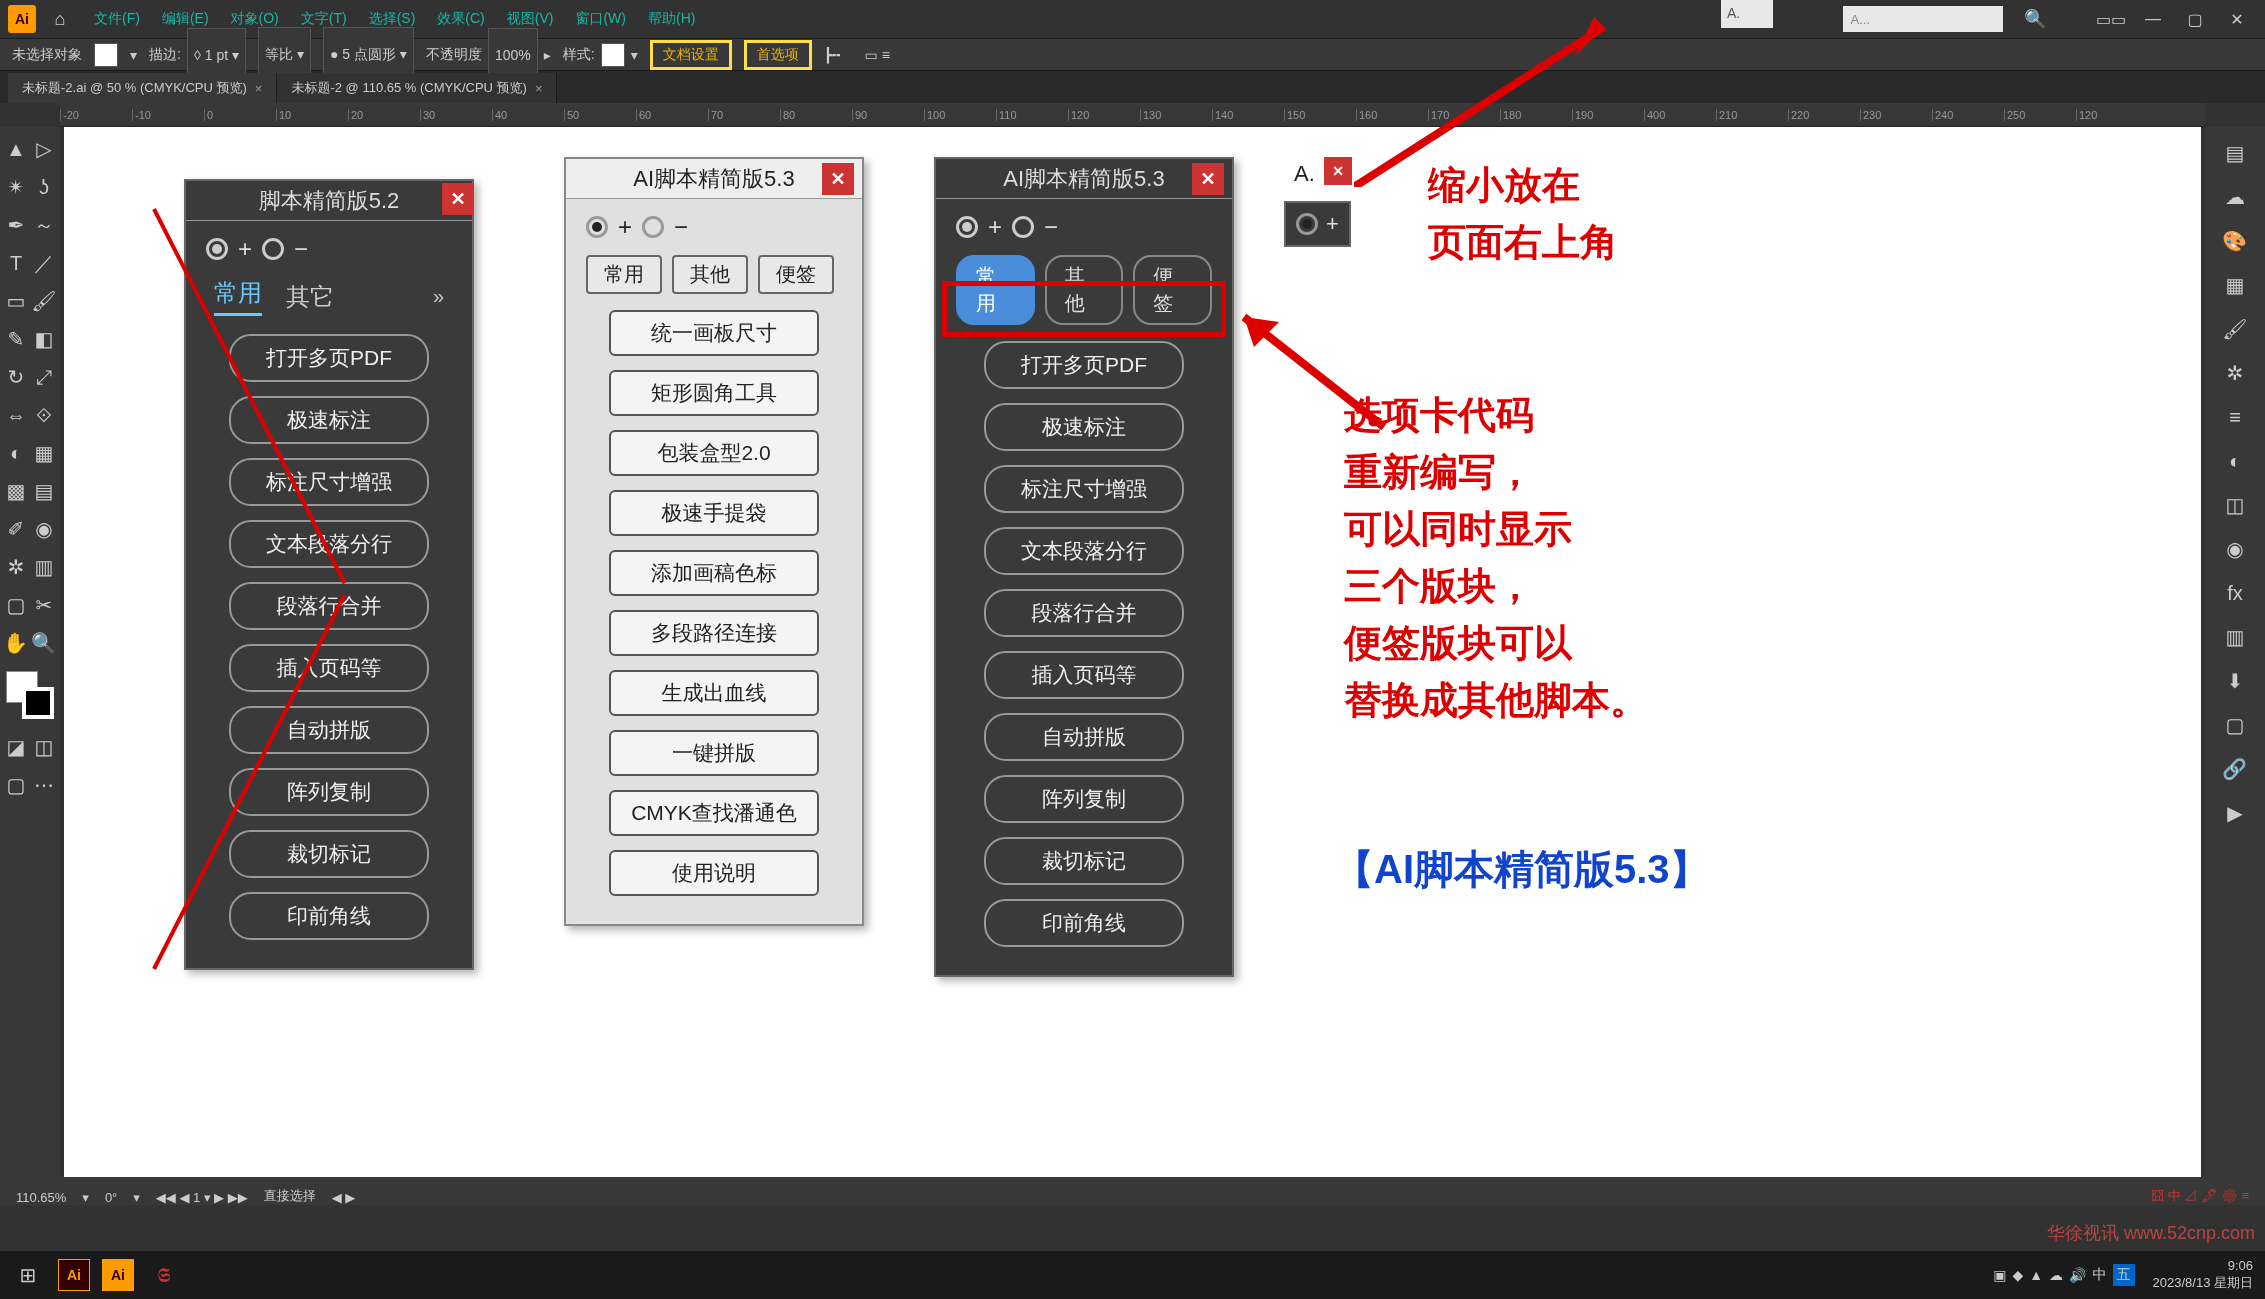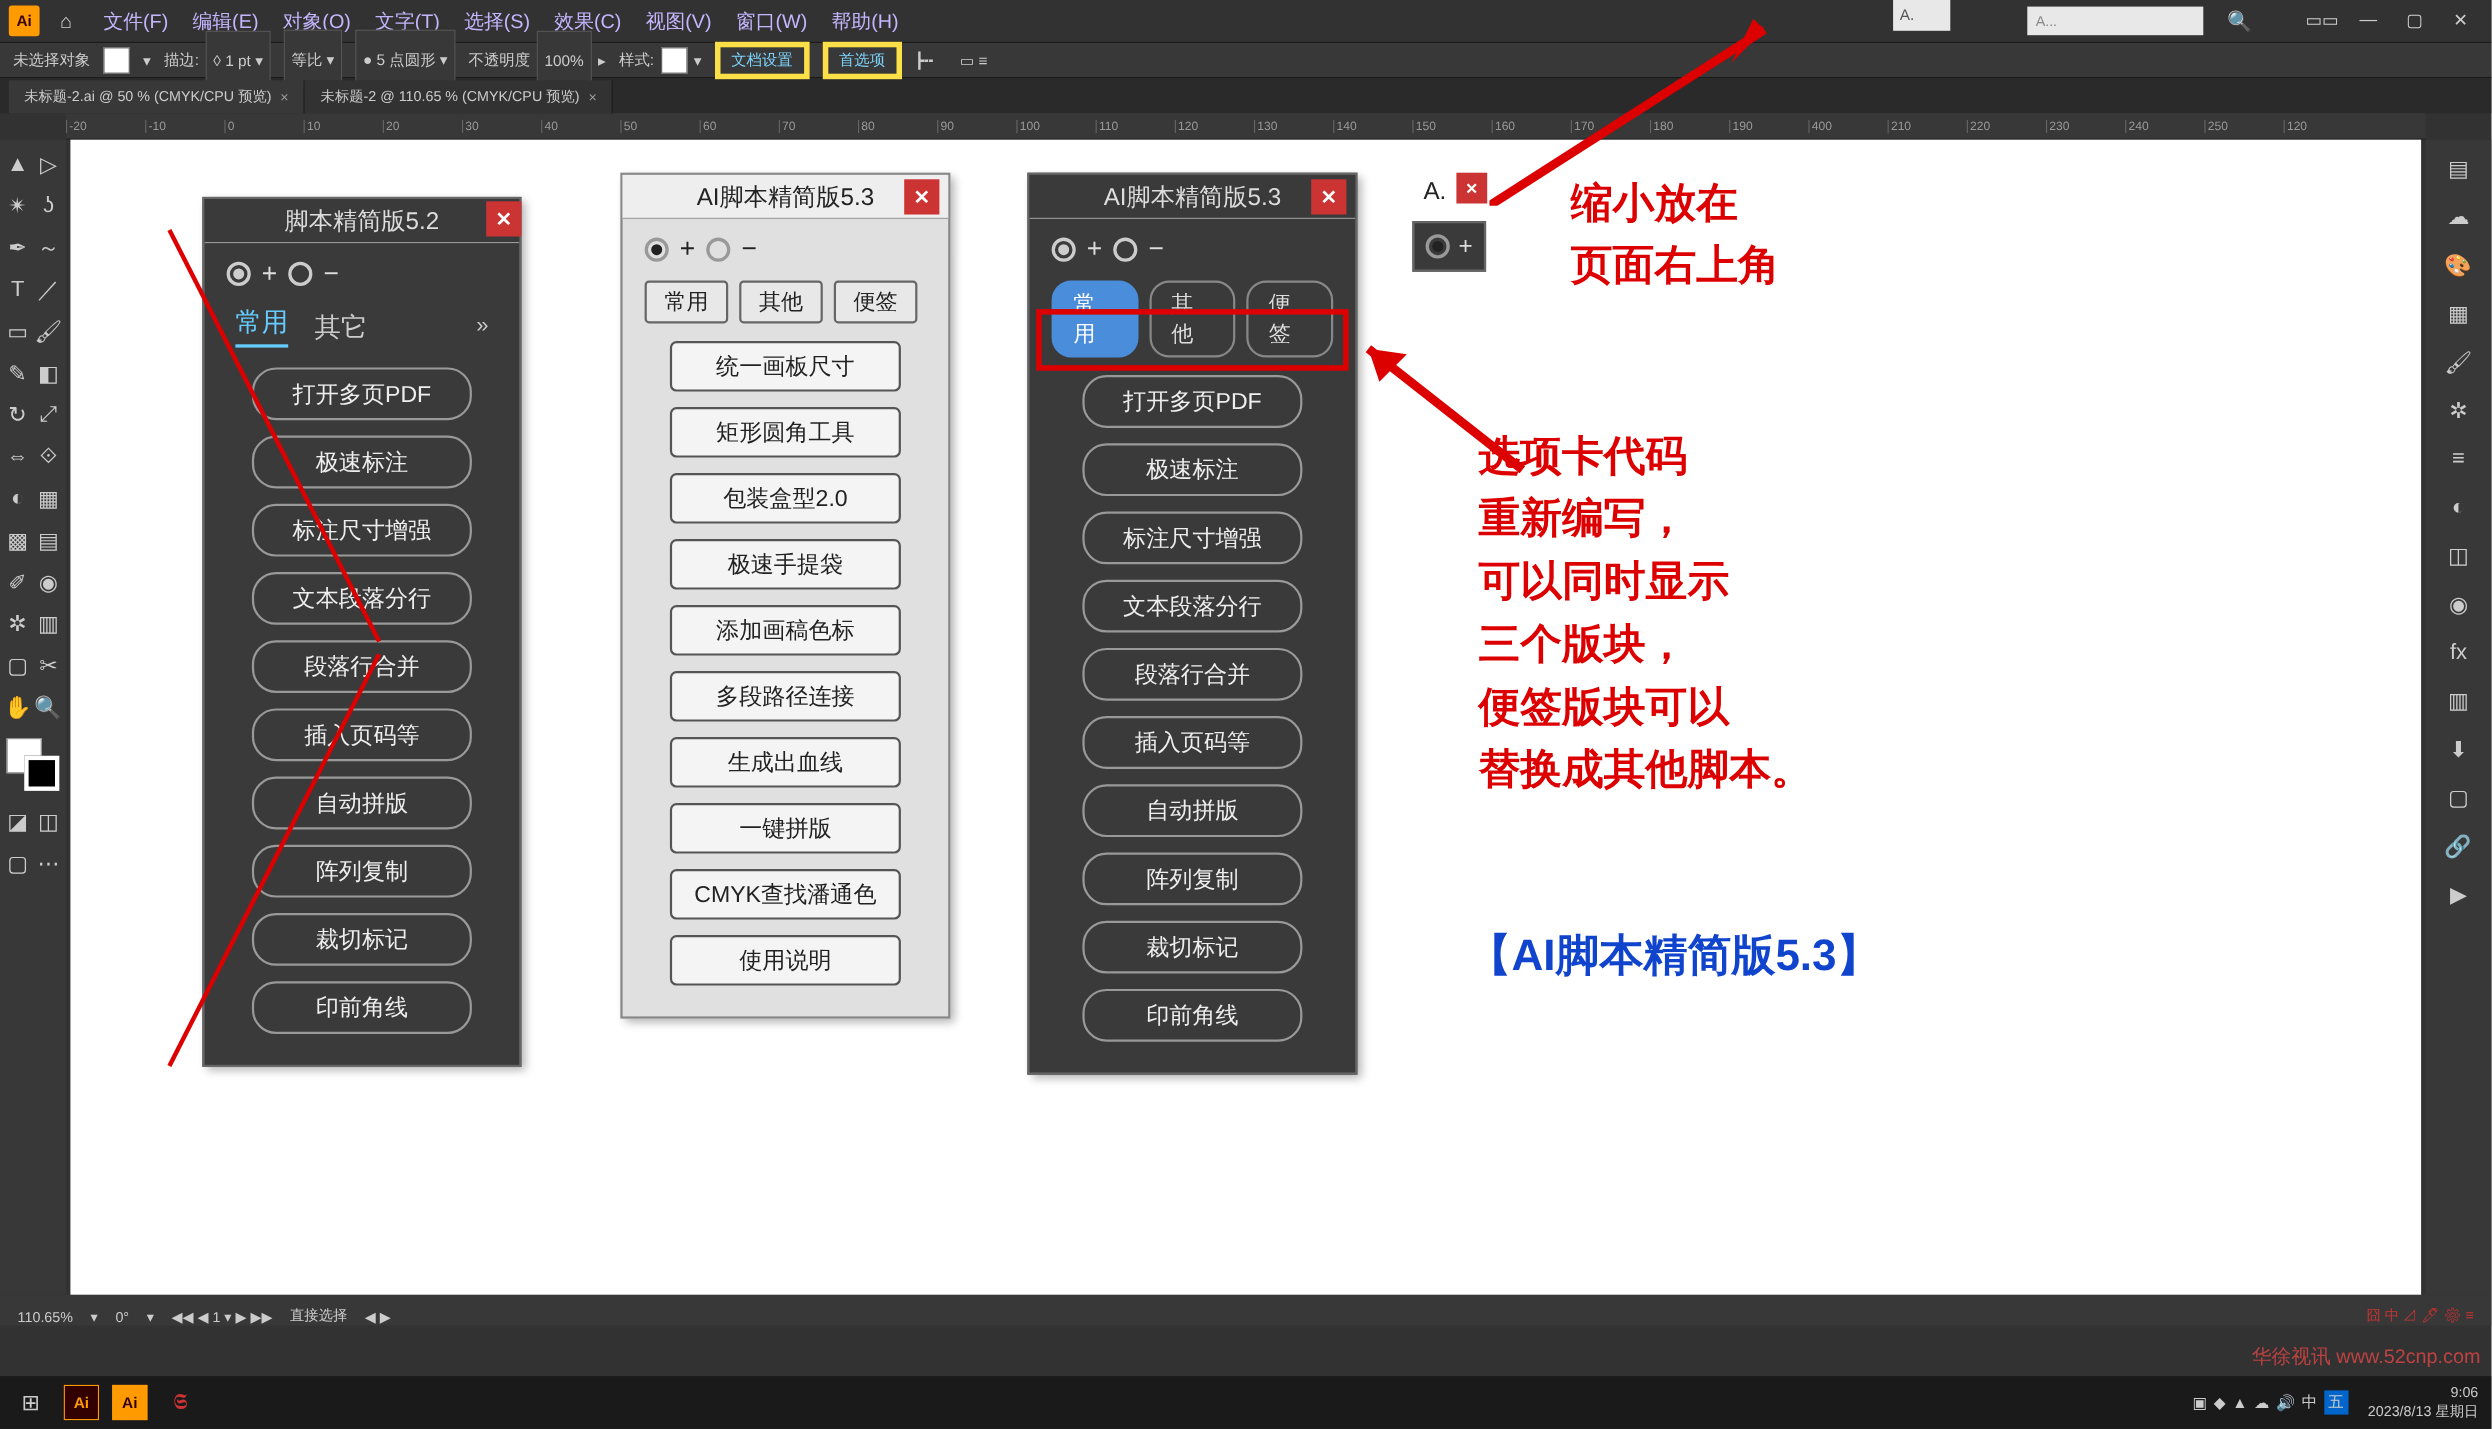--- a/index.html
+++ b/index.html
@@ -1,29 +1,29 @@
 <!DOCTYPE html>
 <html><head>
 <meta charset="utf-8">
 <style>
 *{box-sizing:border-box;margin:0;padding:0;font-family:"Microsoft YaHei",sans-serif}
 body{background:#323232;width:2265px;height:1299px;position:relative;color:#ccc;font-size:14px;overflow:hidden}
 .menubar{height:38px;background:#323232;display:flex;align-items:center;padding:0 8px;gap:2px}
 .ai-logo{width:28px;height:28px;background:#ff9a00;color:#330000;font-weight:bold;display:flex;align-items:center;justify-content:center;font-size:14px;border-radius:3px}
 .home-ic{width:28px;height:28px;display:flex;align-items:center;justify-content:center;font-size:18px;margin:0 8px}
-.menu-item{padding:4px 10px;color:#c4b5fd;font-size:18px;cursor:pointer}
+.menu-item{padding:4px 10px;color:#14b8a6;font-size:14px;cursor:pointer}
 .menubar .spacer{flex:1}
 .search-box{width:160px;height:26px;background:#e8e8e8;display:flex;align-items:center;padding:0 8px;color:#888;font-size:13px}
 .search-ic{margin-left:20px;font-size:18px}
 .win-ctrl{width:40px;text-align:center;font-size:16px}
 .opt-bar{height:33px;background:#383838;display:flex;align-items:center;padding:0 12px;gap:12px;border-top:1px solid #1a1a1a;border-bottom:1px solid #1a1a1a;font-size:14px}
 .opt-item{display:flex;align-items:center;gap:6px}
 .opt-combo{background:#383838;border:1px solid #555;padding:18px 6px;color:#ccc}
 .opt-swatch{width:24px;height:24px;background:#fff;border:1px solid #555}
-.opt-btn{background:#383838;border:5px solid #fde047;padding:3px 10px;color:#7dd3fc}
+.opt-btn{background:#383838;border:3px solid #fde047;padding:3px 10px;color:#eab308}
 .tabs-bar{height:32px;background:#2a2a2a;display:flex;align-items:end;padding-left:8px}
 .doc-tab{background:#383838;padding:6px 14px;font-size:13px;color:#ccc;border-right:1px solid #1a1a1a;display:flex;align-items:center;gap:8px}
 .doc-tab.active{background:#323232}
 .tab-x{font-size:13px;color:#999}
 .ruler-h{height:24px;background:#383838;border-bottom:1px solid #222;margin-left:60px;margin-right:60px;display:flex;align-items:center;overflow:hidden;font-size:11px;color:#999}
 .ruler-h span{flex:0 0 72px;border-left:1px solid #666;padding-left:2px}
 .main{display:flex;height:1050px}
 .toolbox{width:60px;background:#383838;padding-top:4px;display:flex;flex-direction:column;align-items:center;gap:2px}
 .tool{width:44px;height:36px;display:flex;align-items:center;justify-content:center;font-size:20px;color:#ccc;cursor:pointer}
 .tool.dbl{width:56px;display:flex;justify-content:space-around}

